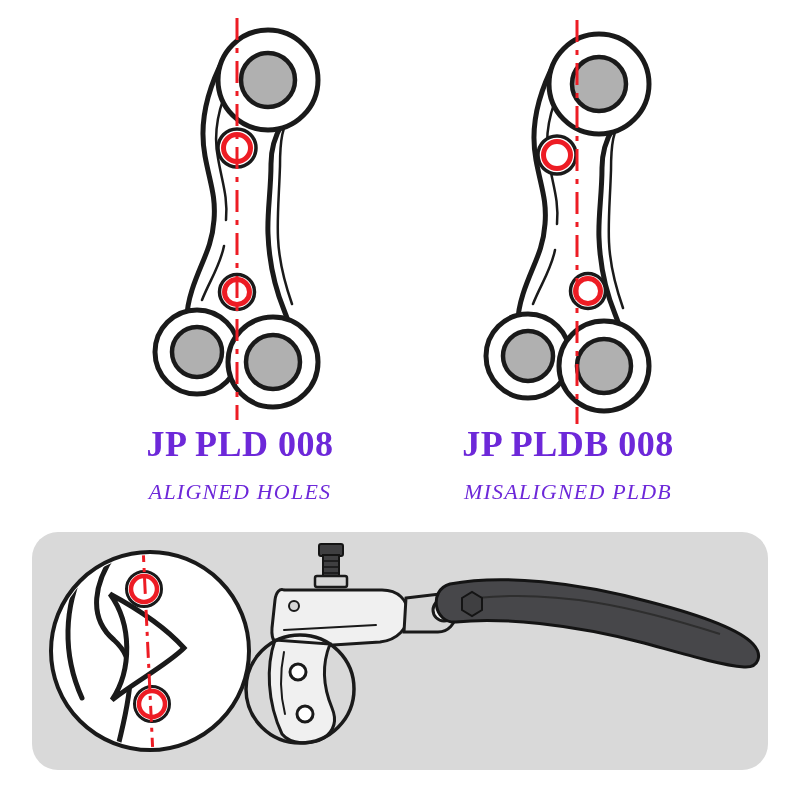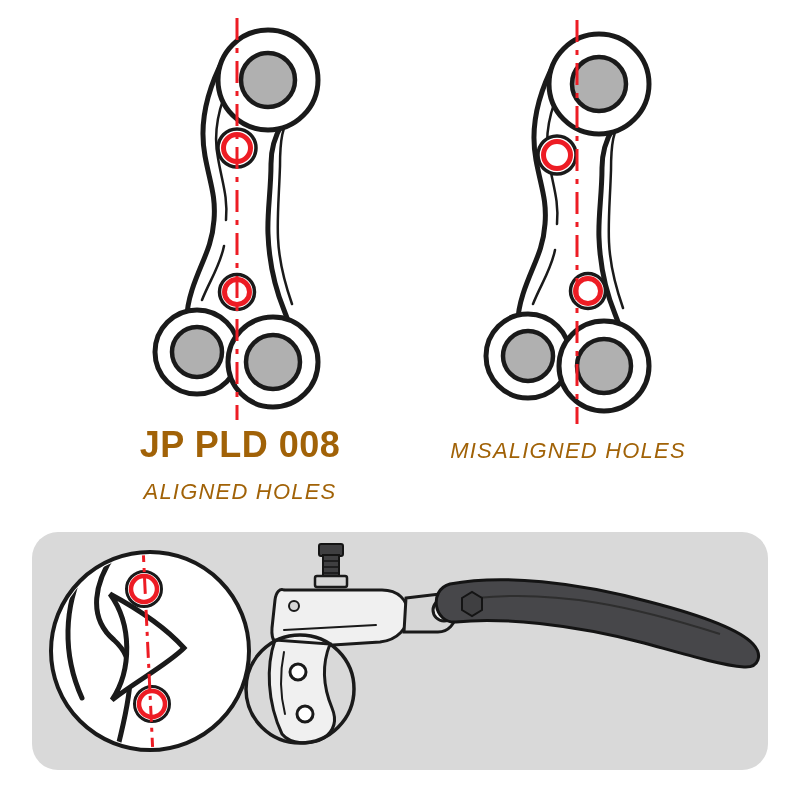--- a/index.html
+++ b/index.html
@@ -22,21 +22,21 @@
   .hole-outline{fill:#ffffff;stroke:var(--outline-black);}
   .red-ring{fill:none;stroke:var(--accent-red);}
   .centerline{fill:none;stroke:var(--accent-red);stroke-dasharray:22 8 5 8;}
   .centerline-sm{fill:none;stroke:var(--accent-red);stroke-dasharray:16 6 4 6;}
   .metal{fill:#f0f0f0;stroke:var(--outline-black);}
   .metal-mid{fill:#d6d6d6;stroke:var(--outline-black);}
   .dark-part{fill:#3f3f41;stroke:#141414;}
   .lever{fill:var(--lever-dark);stroke:#141414;}
 
   .labels{position:absolute;left:0;top:424px;width:800px;height:86px;}
-  .figure-label{position:absolute;text-align:center;color:#a16207;}
+  .figure-label{position:absolute;text-align:center;color:#6d28d9;font-family:Liberation Serif, serif;}
   .figure-label.left{left:60px;width:360px;}
   .figure-label.right{left:388px;width:360px;}
   .figure-title{font-size:36px;font-weight:bold;letter-spacing:.5px;line-height:1.15;}
   .figure-caption{font-size:22px;font-style:italic;font-weight:500;letter-spacing:1.2px;margin-top:14px;}
 
   .bottom-panel{
     position:absolute;left:32px;top:532px;width:736px;height:238px;
     background:var(--panel-gray);border-radius:26px;
   }
   .panel-svg{position:absolute;left:0;top:0;}
@@ -87,21 +87,22 @@
       <line class="centerline" stroke-width="3" x1="577" y1="20" x2="577" y2="424"></line>
     </g>
   </svg>
 
   <div class="labels">
     <div class="figure-label left">
       <div class="figure-title">JP PLD 008</div>
       <div class="figure-caption">ALIGNED HOLES</div>
     </div>
     <div class="figure-label right">
-      <div class="figure-caption">MISALIGNED HOLES</div>
+      <div class="figure-title">JP PLDB 008</div>
+      <div class="figure-caption">MISALIGNED PLDB</div>
     </div>
   </div>
 
   <div class="bottom-panel">
     <svg class="panel-svg" width="736" height="238" viewBox="0 0 736 238">
       <defs>
         <clipPath id="magClip">
             <circle cx="118" cy="119" r="96"></circle>
           </clipPath>
       </defs>

